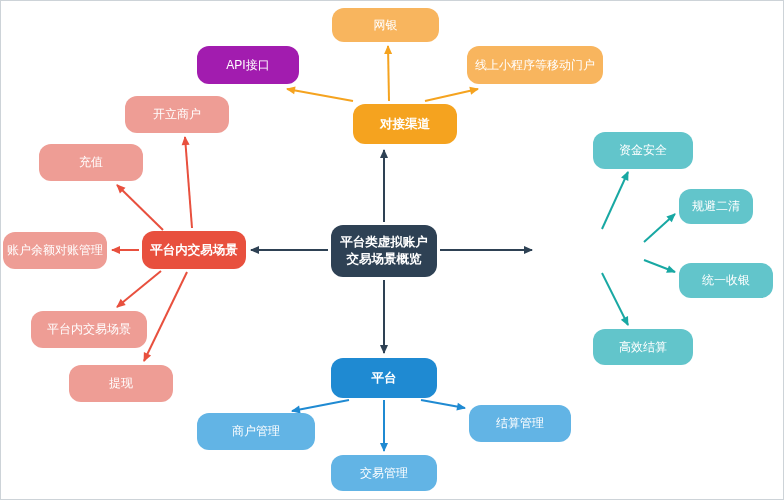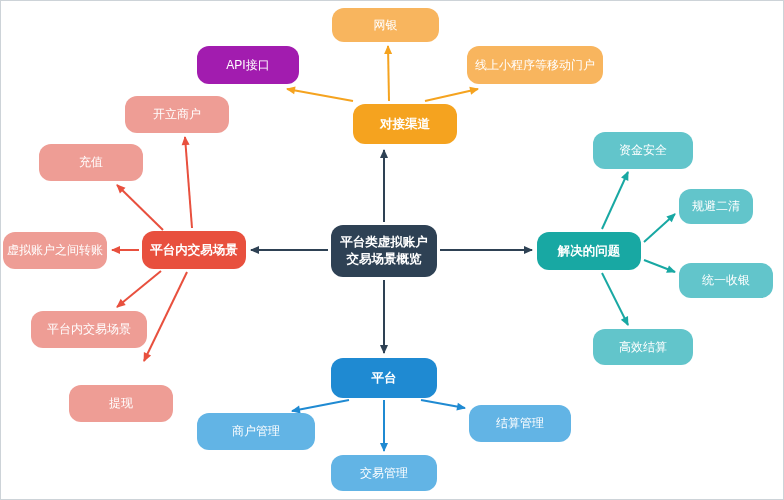--- a/index.html
+++ b/index.html
@@ -68,25 +68,24 @@
   <div class="node main" style="left: 330px; top: 224px; width: 106px; height: 52px; background: rgb(46, 65, 84);">平台类虚拟账户交易场景概览</div>
 
   <div class="node main" style="left: 336px; top: 103px; width: 104px; height: 40px; background: rgb(245, 163, 31); margin-left: 16px;">对接渠道</div>
   <div class="node" style="left: 331px; top: 7px; width: 107px; height: 34px; background: rgb(248, 181, 94);">网银</div>
   <div class="node" style="left: 196px; top: 45px; width: 102px; height: 38px; background: #a21caf;">API接口</div>
   <div class="node" style="left: 466px; top: 45px; width: 136px; height: 38px; background: rgb(248, 181, 94);">线上小程序等移动门户</div>
 
   <div class="node main" style="left: 141px; top: 230px; width: 104px; height: 38px; background: rgb(232, 80, 62);">平台内交易场景</div>
   <div class="node" style="left: 124px; top: 95px; width: 104px; height: 37px; background: rgb(238, 157, 149);">开立商户</div>
   <div class="node" style="left: 38px; top: 143px; width: 104px; height: 37px; background: rgb(238, 157, 149);">充值</div>
-  <div class="node" style="left: 2px; top: 231px; width: 104px; height: 37px; background: rgb(238, 157, 149);">虚拟账户之间转账</div>
+  <div class="node" style="left: 2px; top: 231px; width: 104px; height: 37px; background: rgb(238, 157, 149);">账户余额对账管理</div>
   <div class="node" style="left: 30px; top: 310px; width: 116px; height: 37px; background: rgb(238, 157, 149);">平台内交易场景</div>
-  <div class="node" style="left: 68px; top: 364px; width: 104px; height: 37px; background: rgb(238, 157, 149); margin-top: 20px;">提现</div>
+  <div class="node" style="left: 68px; top: 364px; width: 104px; height: 37px; background: rgb(238, 157, 149);">提现</div>
 
-  <div class="node main" style="left: 536px; top: 231px; width: 104px; height: 38px; background: rgb(24, 168, 163);">解决的问题</div>
   <div class="node" style="left: 592px; top: 131px; width: 100px; height: 37px; background: rgb(98, 197, 203);">资金安全</div>
   <div class="node" style="left: 678px; top: 188px; width: 74px; height: 35px; background: rgb(98, 197, 203);">规避二清</div>
   <div class="node" style="left: 678px; top: 262px; width: 94px; height: 35px; background: rgb(98, 197, 203);">统一收银</div>
   <div class="node" style="left: 592px; top: 328px; width: 100px; height: 36px; background: rgb(98, 197, 203);">高效结算</div>
 
   <div class="node main" style="left: 330px; top: 357px; width: 106px; height: 40px; background: rgb(31, 138, 210);">平台</div>
   <div class="node" style="left: 196px; top: 412px; width: 118px; height: 37px; background: rgb(98, 180, 229);">商户管理</div>
   <div class="node" style="left: 330px; top: 454px; width: 106px; height: 36px; background: rgb(98, 180, 229);">交易管理</div>
   <div class="node" style="left: 468px; top: 404px; width: 102px; height: 37px; background: rgb(98, 180, 229);">结算管理</div>
 

